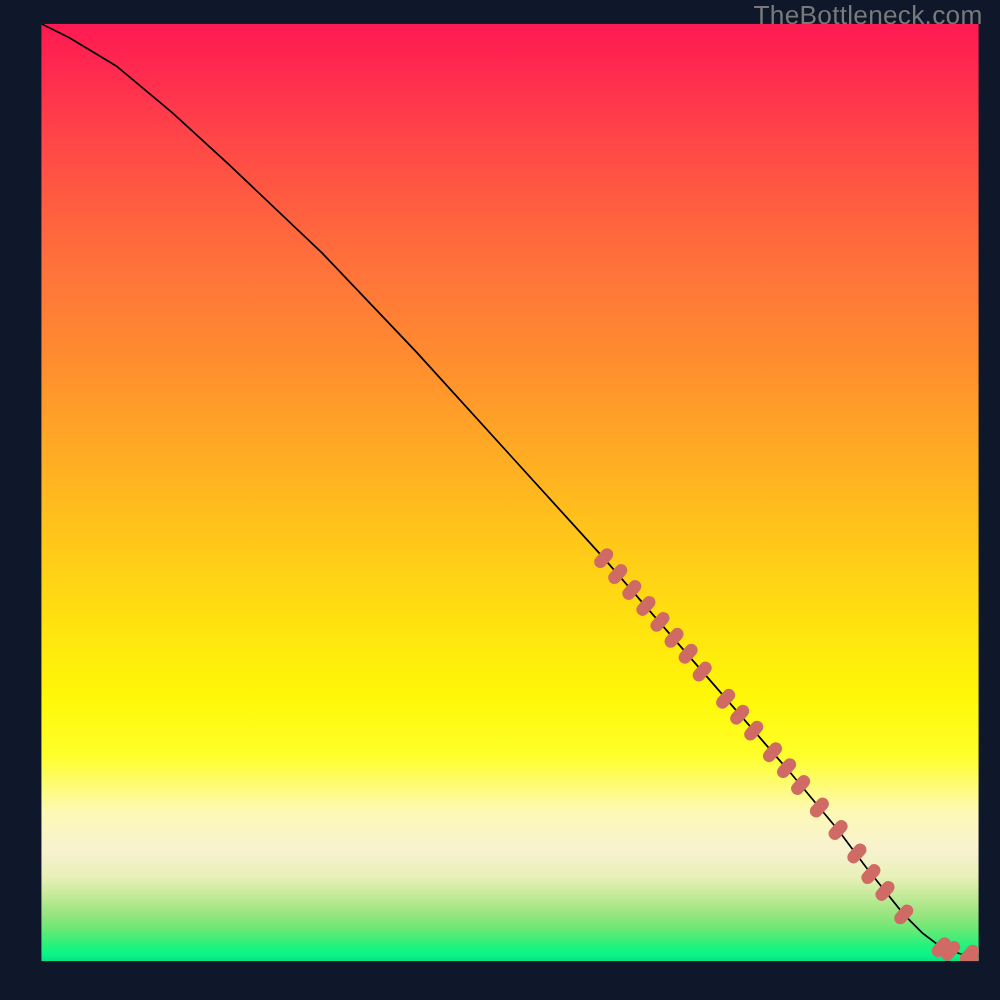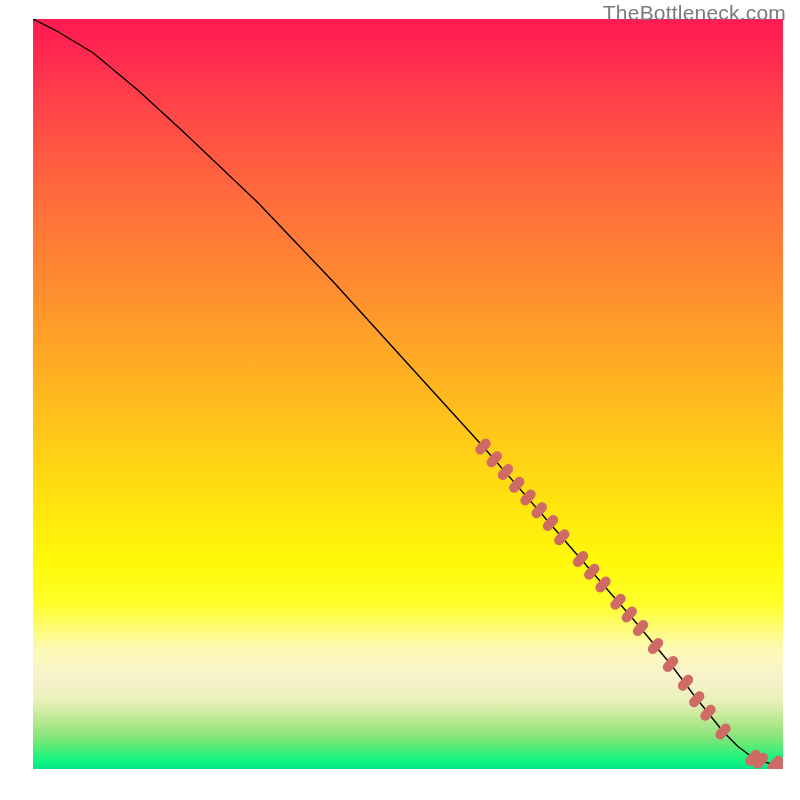--- a/index.html
+++ b/index.html
@@ -8,21 +8,21 @@
     background: #000;
     width: 800px;
     height: 800px;
     overflow: hidden;
     font-family: Arial, sans-serif;
   }
   .container {
     position: relative;
     width: 800px;
     height: 800px;
-    background: #ffffff;
+    background: #0f172a;
   }
   .plot-area {
     position: absolute;
     left: 33px;
     top: 19px;
     width: 750px;
     height: 750px;
     overflow: hidden;
   }
   .gradient-bg {

